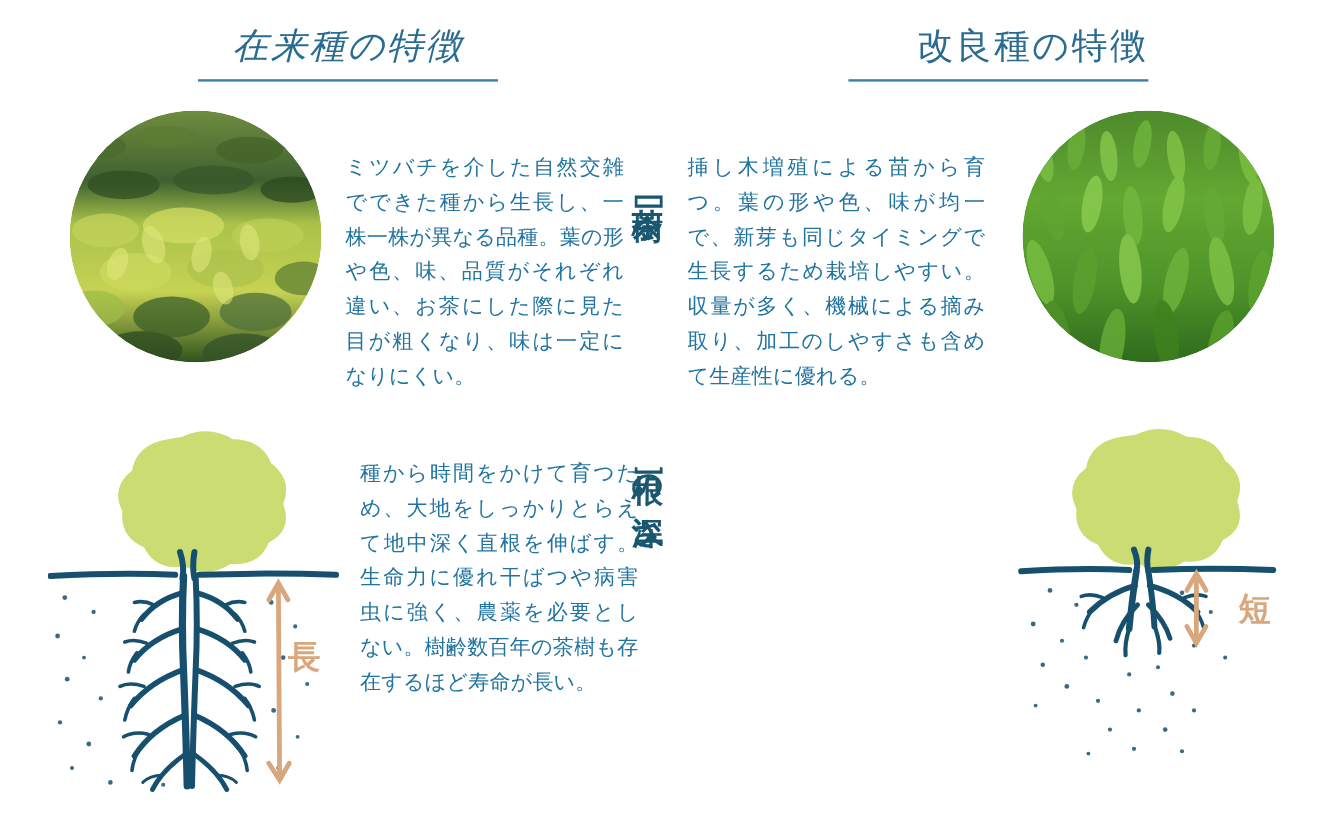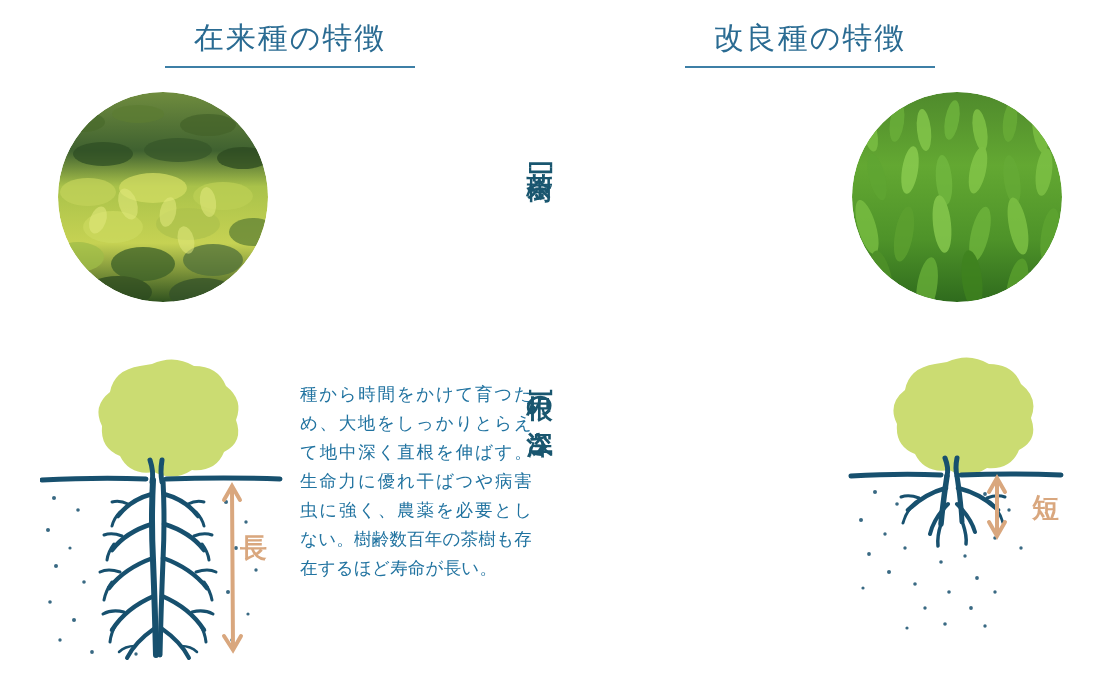--- a/index.html
+++ b/index.html
@@ -21,22 +21,22 @@
     color:#2a6b92;
     text-align:center;
     white-space:nowrap;
   }
   .heading .rule{
     display:block;
     height:2px;
     background:#3d7fa6;
     margin-top:7px;
   }
-  #heading-left{left:165px;top:18px;width:250px;}
-  #heading-right{left:685px;top:18px;width:250px;}
+  #heading-left{left:165px;top:18px;width:250px;font-style:italic;}
+  #heading-right{left:707px;top:18px;width:250px;text-align:right;}
 
   
   .photo{
     position:absolute;
     width:210px;height:210px;
     border-radius:50%;
     overflow:hidden;
   }
   #photo-left{left:58px;top:92px;}
   #photo-right{left:852px;top:92px;}
@@ -143,23 +143,25 @@
           <ellipse cx="70" cy="112" rx="9" ry="16" transform="rotate(-18 70 112)"></ellipse>
           <ellipse cx="110" cy="120" rx="8" ry="15" transform="rotate(12 110 120)"></ellipse>
           <ellipse cx="150" cy="110" rx="8" ry="15" transform="rotate(-8 150 110)"></ellipse>
           <ellipse cx="40" cy="128" rx="8" ry="14" transform="rotate(20 40 128)"></ellipse>
           <ellipse cx="128" cy="148" rx="8" ry="14" transform="rotate(-14 128 148)"></ellipse>
         </g>
       </g>
     </svg>
   </div>
 
+  <p class="bodytext" id="text-tea-left">ミツバチを介した自然交雑でできた種から生長し、一株一株が異なる品種。葉の形や色、味、品質がそれぞれ違い、お茶にした際に見た目が粗くなり、味は一定になりにくい。</p>
 
   <div class="vlabel" id="vlabel-tea">［茶樹］</div>
 
+  <p class="bodytext" id="text-tea-right">挿し木増殖による苗から育つ。葉の形や色、味が均一で、新芽も同じタイミングで生長するため栽培しやすい。収量が多く、機械による摘み取り、加工のしやすさも含めて生産性に優れる。</p>
 
   <div class="photo" id="photo-right">
     <svg viewBox="0 0 210 210" xmlns="http://www.w3.org/2000/svg">
       <defs>
         <clipPath id="clipR">
             <circle cx="105" cy="105" r="105"></circle>
           </clipPath>
         <linearGradient id="gR" x1="0" y1="0" x2="0" y2="1">
           <stop offset="0%" stop-color="#4f8a2c"></stop>
           <stop offset="35%" stop-color="#63a832"></stop>

